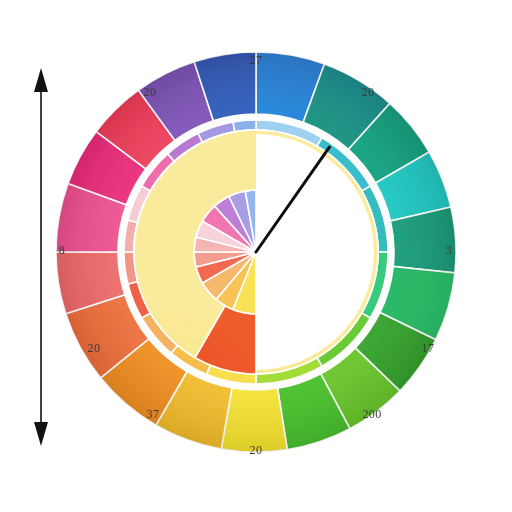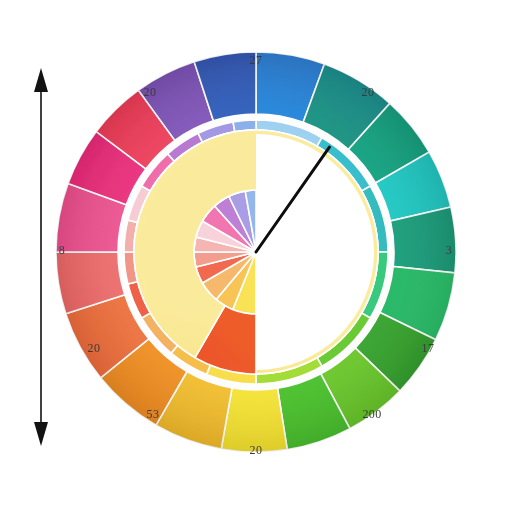--- a/index.html
+++ b/index.html
@@ -286,18 +286,18 @@
     </svg>
 
   <div id="labels">
       <div class="axis-label" style="left: 256px; top: 60px;">27</div>
       <div class="axis-label" style="left: 150px; top: 92px;">20</div>
       <div class="axis-label" style="left: 368px; top: 92px;">20</div>
       <div class="axis-label" style="left: 62px; top: 250px;">8</div>
       <div class="axis-label" style="left: 449px; top: 250px;">3</div>
       <div class="axis-label" style="left: 94px; top: 348px;">20</div>
       <div class="axis-label" style="left: 428px; top: 348px; text-align: right;">17</div>
-      <div class="axis-label" style="left: 153px; top: 414px;">53</div>
+      <div class="axis-label" style="left: 153px; top: 414px;">37</div>
       <div class="axis-label" style="left: 372px; top: 414px;">200</div>
       <div class="axis-label" style="left: 256px; top: 450px;">20</div>
     </div>
 
 </div>
 
 </body></html>

